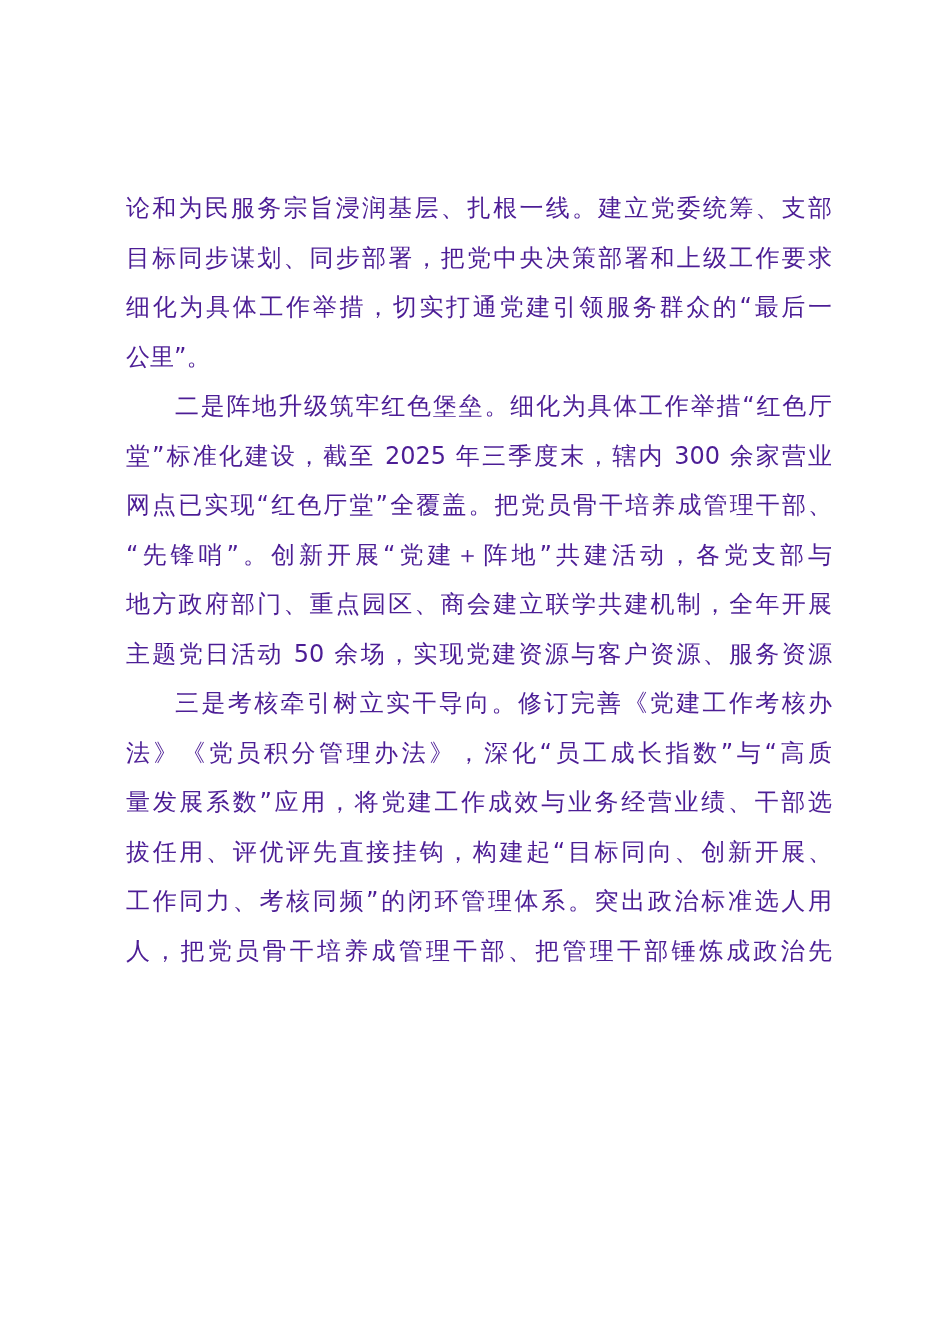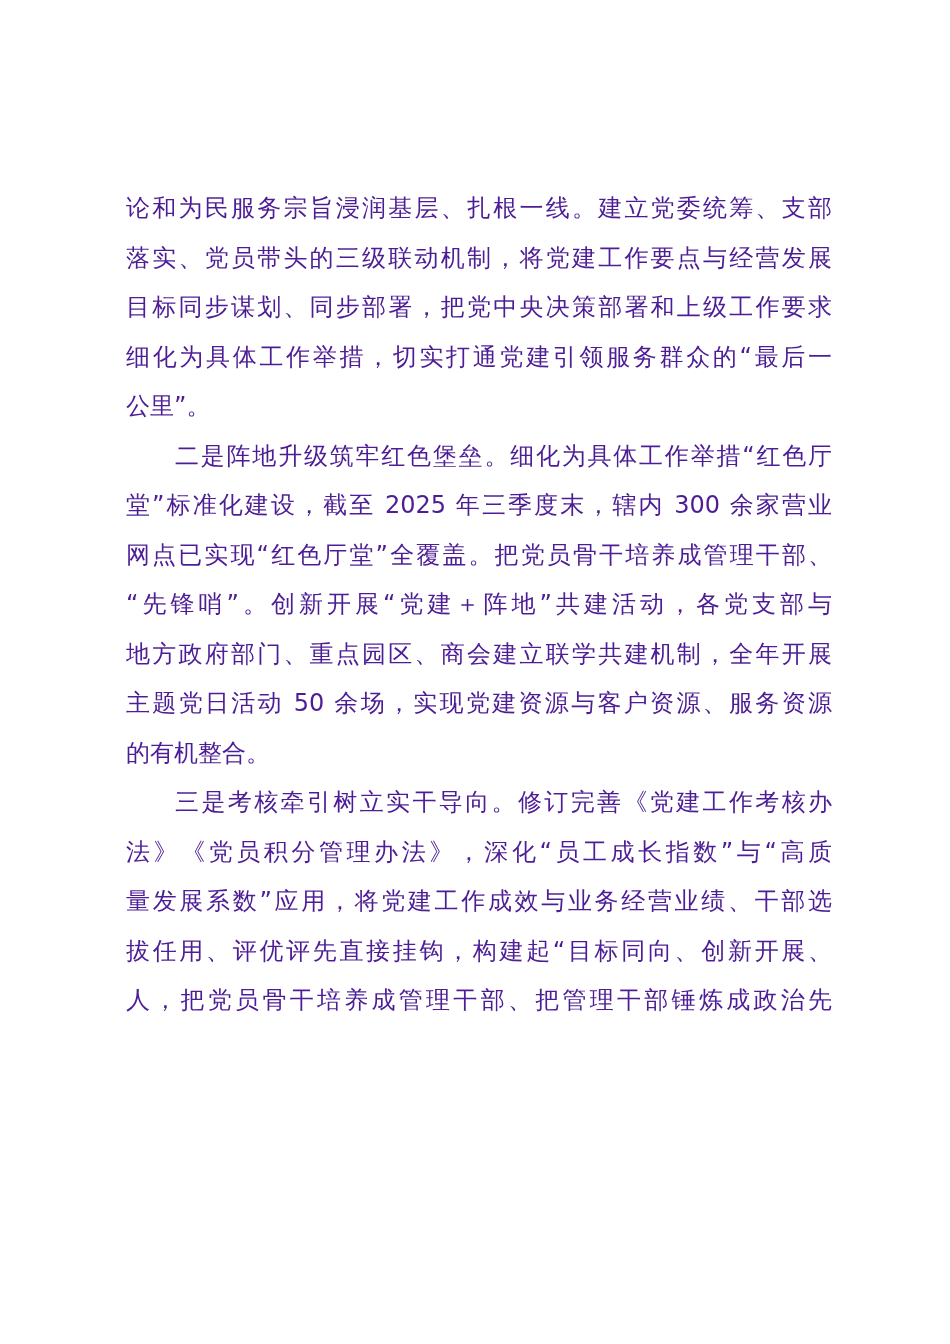--- a/index.html
+++ b/index.html
@@ -23,34 +23,33 @@
     }
     .line.last { text-align-last: left; }
     .line.indent { padding-left: 49px; }
   </style>
 </head>
 <body>
 
 <div class="page">
   <div>
     <div class="line">论和为民服务宗旨浸润基层、扎根一线。建立党委统筹、支部</div>
-    <div class="line">落实、党员带头的三级联动机制，将党建工作要点与经营发展</div>
     <div class="line">目标同步谋划、同步部署，把党中央决策部署和上级工作要求</div>
     <div class="line">细化为具体工作举措，切实打通党建引领服务群众的“最后一</div>
     <div class="line last">公里”。</div>
   </div>
   <div>
     <div class="line indent">二是阵地升级筑牢红色堡垒。细化为具体工作举措“红色厅</div>
     <div class="line">堂”标准化建设，截至 2025 年三季度末，辖内 300 余家营业</div>
     <div class="line">网点已实现“红色厅堂”全覆盖。把党员骨干培养成管理干部、</div>
     <div class="line">“先锋哨”。创新开展“党建＋阵地”共建活动，各党支部与</div>
     <div class="line">地方政府部门、重点园区、商会建立联学共建机制，全年开展</div>
     <div class="line">主题党日活动 50 余场，实现党建资源与客户资源、服务资源</div>
-    <div class="line last">的有机整合。</div>
   </div>
   <div>
     <div class="line indent">三是考核牵引树立实干导向。修订完善《党建工作考核办</div>
     <div class="line">法》《党员积分管理办法》，深化“员工成长指数”与“高质</div>
     <div class="line">量发展系数”应用，将党建工作成效与业务经营业绩、干部选</div>
     <div class="line">拔任用、评优评先直接挂钩，构建起“目标同向、创新开展、</div>
+    <div class="line">工作同力、考核同频”的闭环管理体系。突出政治标准选人用</div>
     <div class="line">人，把党员骨干培养成管理干部、把管理干部锤炼成政治先</div>
   </div>
 </div>
 
 </body></html>

